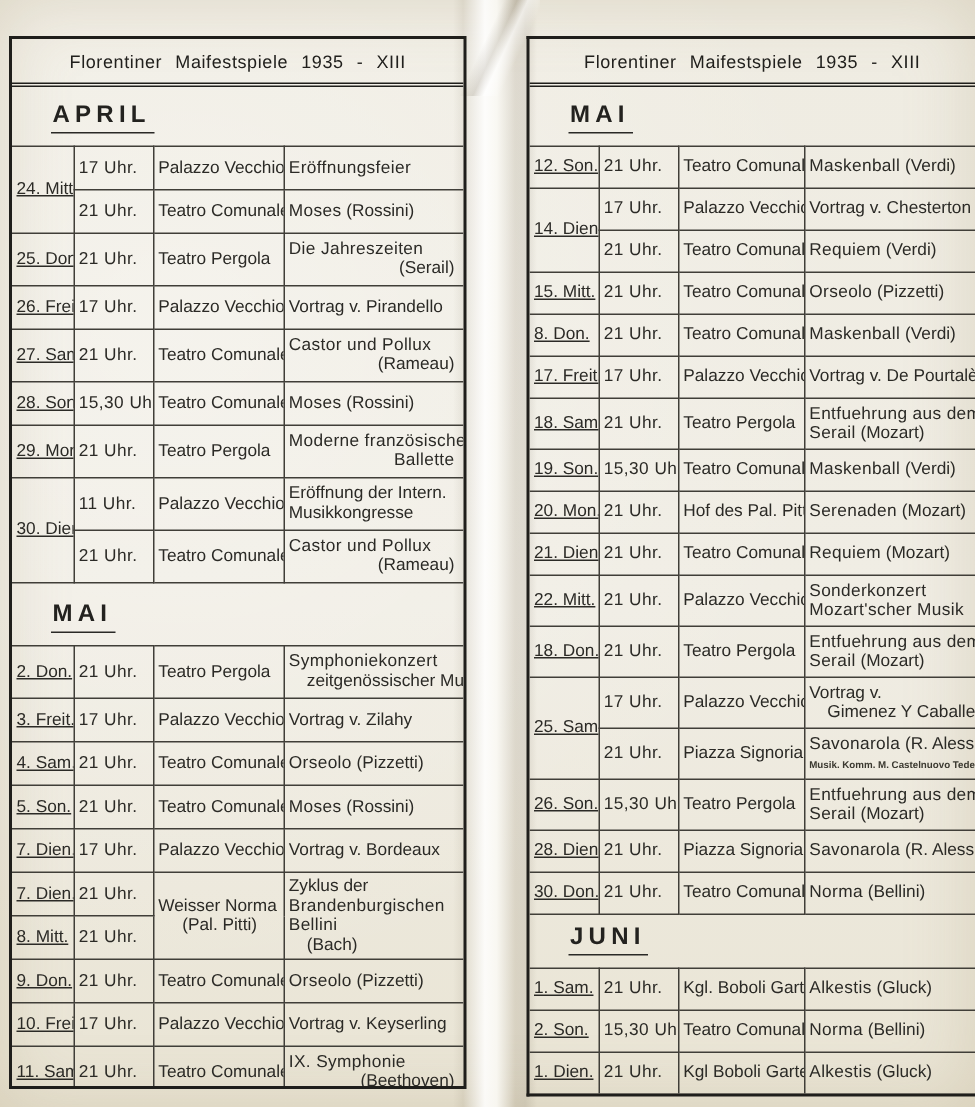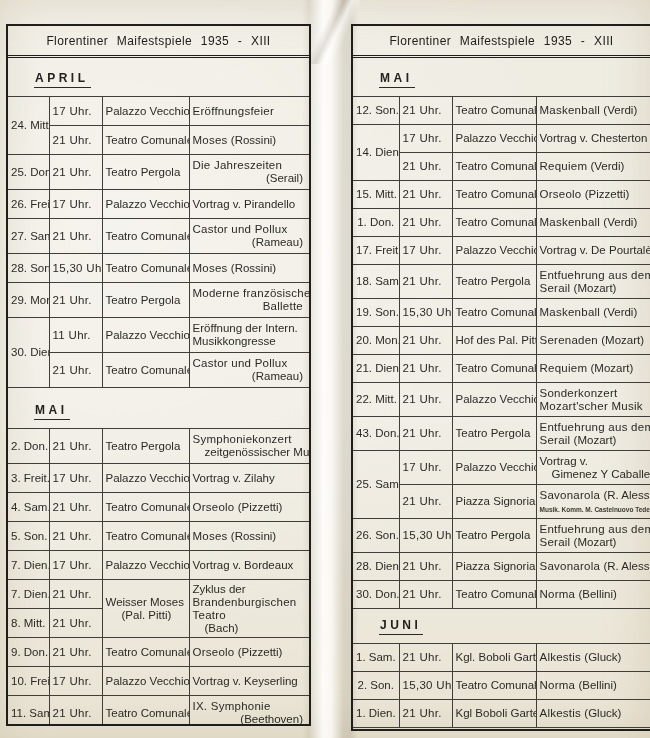--- a/index.html
+++ b/index.html
@@ -32,33 +32,33 @@
   .title-box{
     box-sizing:border-box;height:32px;border-bottom:3px double #1f1e1b;
     display:flex;align-items:center;justify-content:center;
     font-size:12px;letter-spacing:.4px;word-spacing:5px;color:#21201d;
     white-space:nowrap;
   }
   .month-heading-wrap{margin:10px 0 0 26px;}
   .page-left .sec-mai .month-heading-wrap{margin-top:12px;}
   .page-right .sec-juni .month-heading-wrap{margin-top:6px;}
   .month-heading{
-    display:inline-block;font-size:12px;font-weight:bold;letter-spacing:3.5px;
+    display:inline-block;font-size:16px;font-weight:bold;letter-spacing:3.5px;
     border-bottom:1.5px solid #2a2926;padding:0 2px 2px 1px;color:#23221f;
   }
   table.sched{width:100%;border-collapse:collapse;table-layout:fixed;margin-top:8px;}
   table.sched td{
     border:1px solid #403e38;padding:2px 3px;vertical-align:middle;
     font-size:11.5px;line-height:13px;color:#2b2a26;overflow:hidden;
   }
   table.sched td:first-child{border-left:none;}
   table.sched td:last-child{border-right:none;}
   tr.h1{height:29px;} tr.h2{height:35px;}
   .page-right tr.h1{height:28px;} .page-right tr.h2{height:34px;}
-  td.date{text-align:center;padding-right:3px;white-space:nowrap;font-size:11.5px;}
+  td.date{text-align:left;padding-right:3px;white-space:nowrap;font-size:11.5px;text-decoration:underline;}
   td.time{padding-left:5px;white-space:nowrap;letter-spacing:.3px;}
   td.venue{padding-left:6px;}
   td.venue .l2{padding-left:16px;}
   td.event{padding-left:6px;}
   .ln{white-space:nowrap;}
   .ln.r{text-align:right;padding-right:3px;}
   .ln.i{padding-left:12px;}
   .b{font-weight:normal;letter-spacing:.25px;}
   .sm{font-size:6.5px;font-weight:bold;line-height:7px;letter-spacing:0;color:#3a382f;}
 </style>
@@ -236,27 +236,27 @@
                   <div class="ln">Palazzo Vecchio</div>
                 </td>
                 <td class="event">
                   <div class="ln"><span>Vortrag v. Bordeaux</span></div>
                 </td>
               </tr>
               <tr class="h1">
                 <td class="date">7. Dien.</td>
                 <td class="time">21 Uhr.</td>
                 <td class="venue" rowspan="2">
-                  <div class="ln">Weisser Moses</div>
+                  <div class="ln">Weisser Norma</div>
                   <div class="ln l2">(Pal. Pitti)</div>
                 </td>
                 <td class="event" rowspan="2">
                   <div class="ln"><span>Zyklus der</span></div>
                   <div class="ln"><span class="b">Brandenburgischen</span></div>
-                  <div class="ln"><span class="b">Teatro</span></div>
+                  <div class="ln"><span class="b">Bellini</span></div>
                   <div class="ln i"><span>(Bach)</span></div>
                 </td>
               </tr>
               <tr class="h1">
                 <td class="date">8. Mitt.</td>
                 <td class="time">21 Uhr.</td>
               </tr>
               <tr class="h1">
                 <td class="date">9. Don.</td>
                 <td class="time">21 Uhr.</td>
@@ -340,21 +340,21 @@
                 <td class="date">15. Mitt.</td>
                 <td class="time">21 Uhr.</td>
                 <td class="venue">
                   <div class="ln">Teatro Comunale</div>
                 </td>
                 <td class="event">
                   <div class="ln"><span class="b">Orseolo</span><span> (Pizzetti)</span></div>
                 </td>
               </tr>
               <tr class="h1">
-                <td class="date">1. Don.</td>
+                <td class="date">8. Don.</td>
                 <td class="time">21 Uhr.</td>
                 <td class="venue">
                   <div class="ln">Teatro Comunale</div>
                 </td>
                 <td class="event">
                   <div class="ln"><span class="b">Maskenball</span><span> (Verdi)</span></div>
                 </td>
               </tr>
               <tr class="h1">
                 <td class="date">17. Freit.</td>
@@ -412,21 +412,21 @@
                 <td class="time">21 Uhr.</td>
                 <td class="venue">
                   <div class="ln">Palazzo Vecchio</div>
                 </td>
                 <td class="event">
                   <div class="ln"><span class="b">Sonderkonzert</span></div>
                   <div class="ln"><span class="b">Mozart'scher Musik</span></div>
                 </td>
               </tr>
               <tr class="h2">
-                <td class="date">43. Don.</td>
+                <td class="date">18. Don.</td>
                 <td class="time">21 Uhr.</td>
                 <td class="venue">
                   <div class="ln">Teatro Pergola</div>
                 </td>
                 <td class="event">
                   <div class="ln"><span class="b">Entfuehrung aus dem</span></div>
                   <div class="ln"><span class="b">Serail</span><span> (Mozart)</span></div>
                 </td>
               </tr>
               <tr class="h2">

